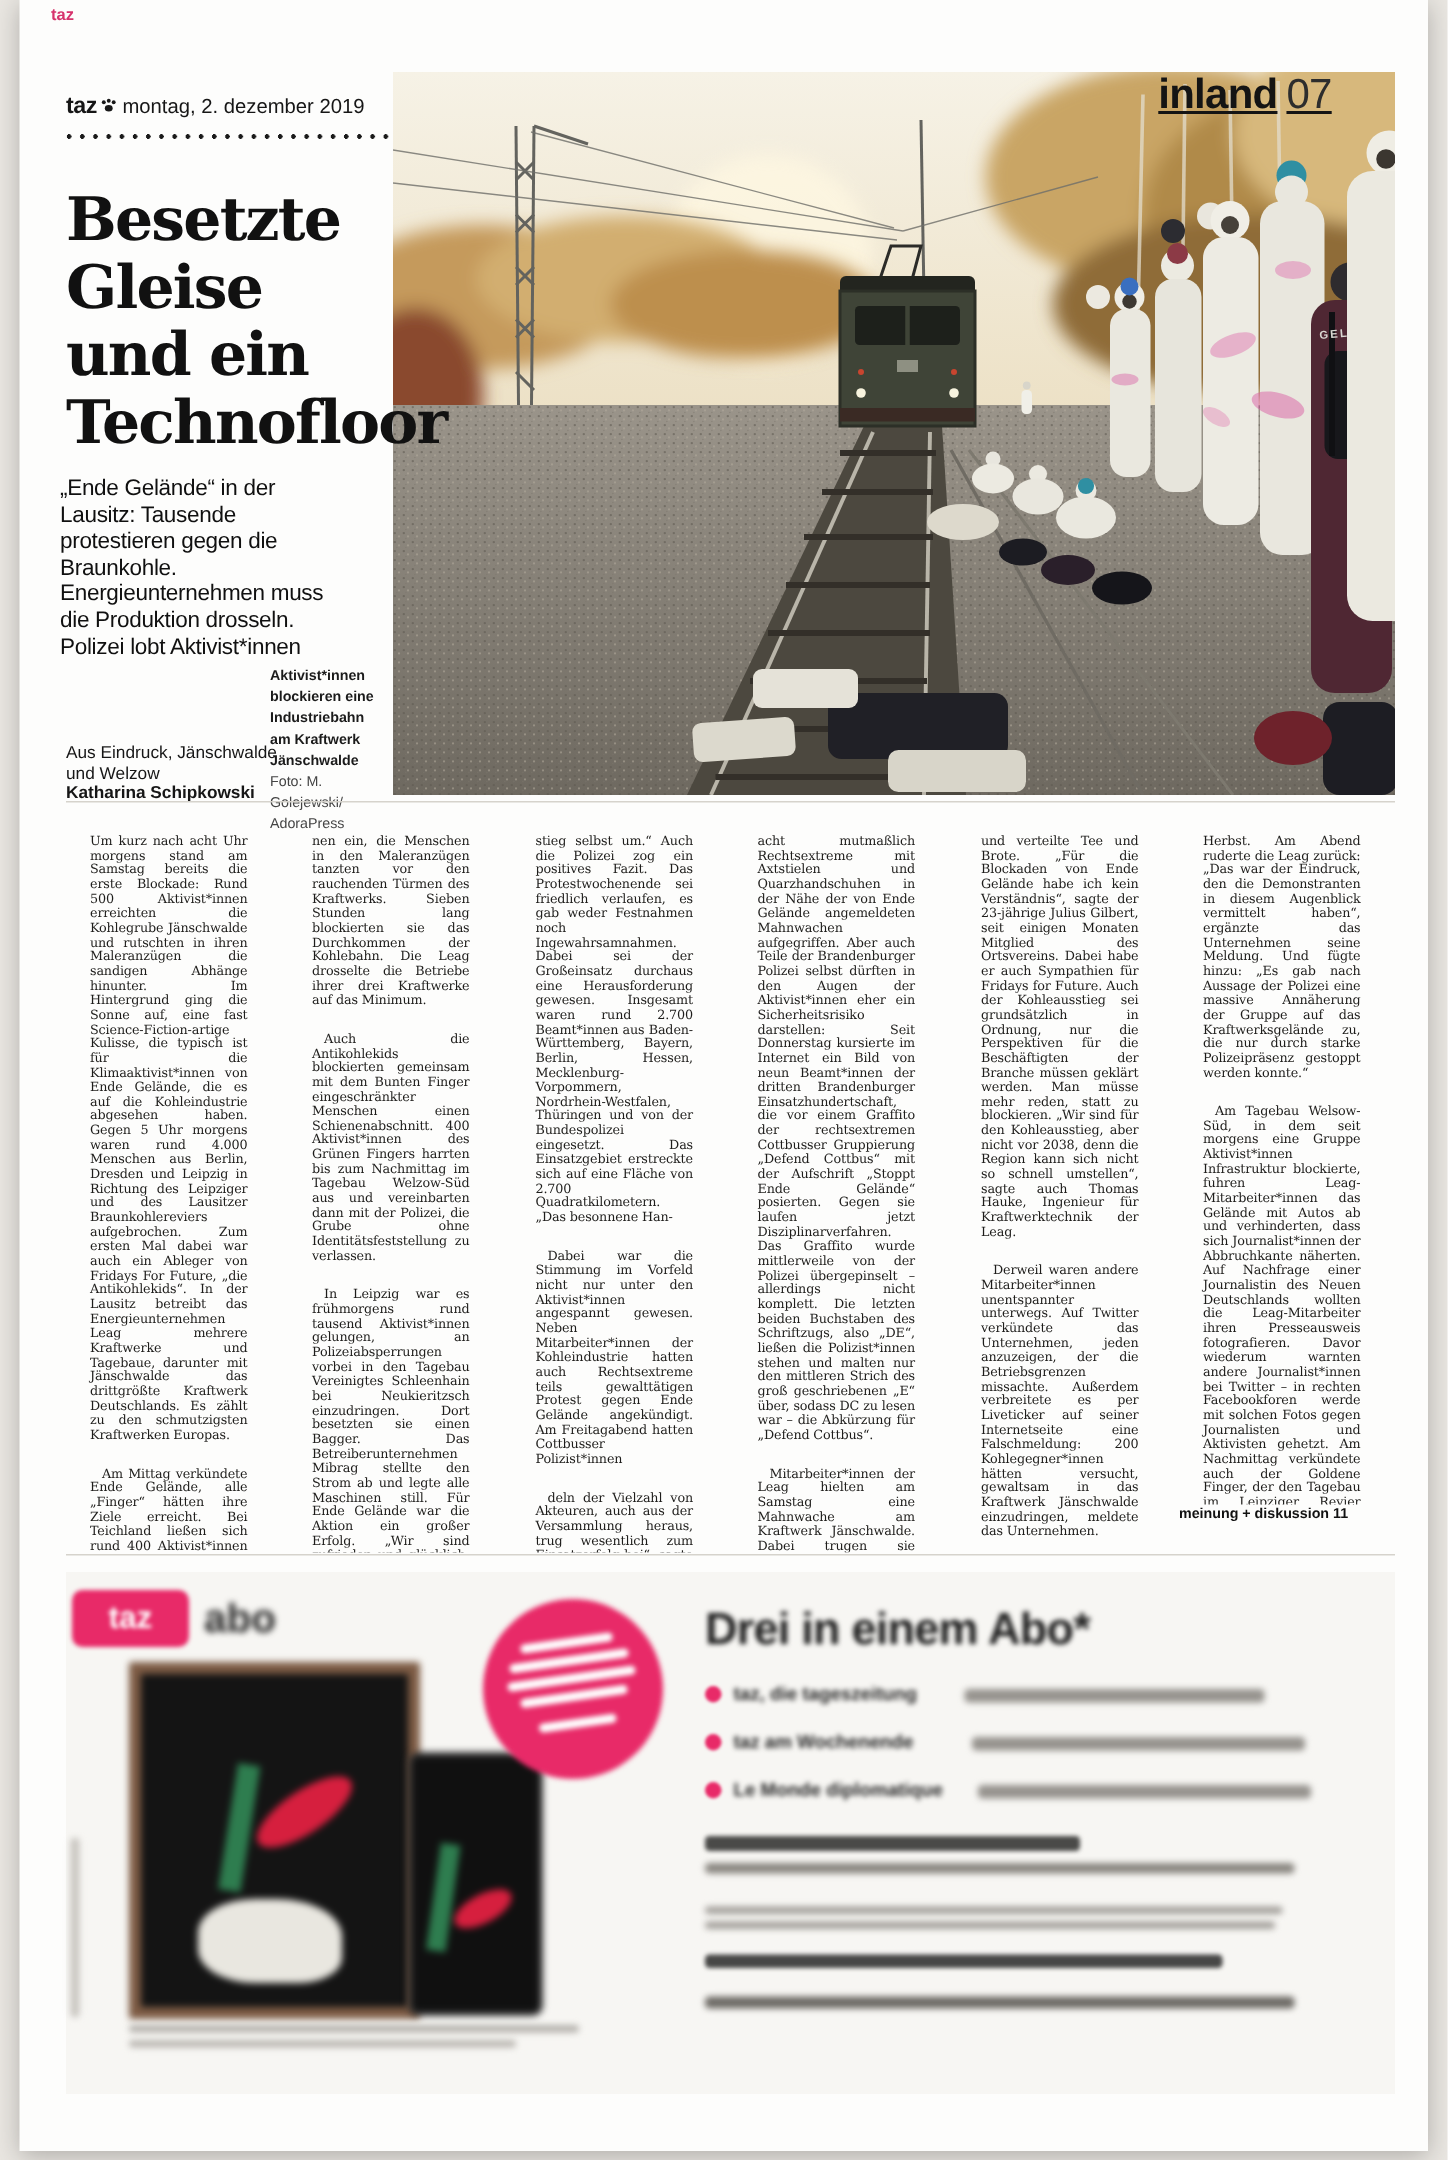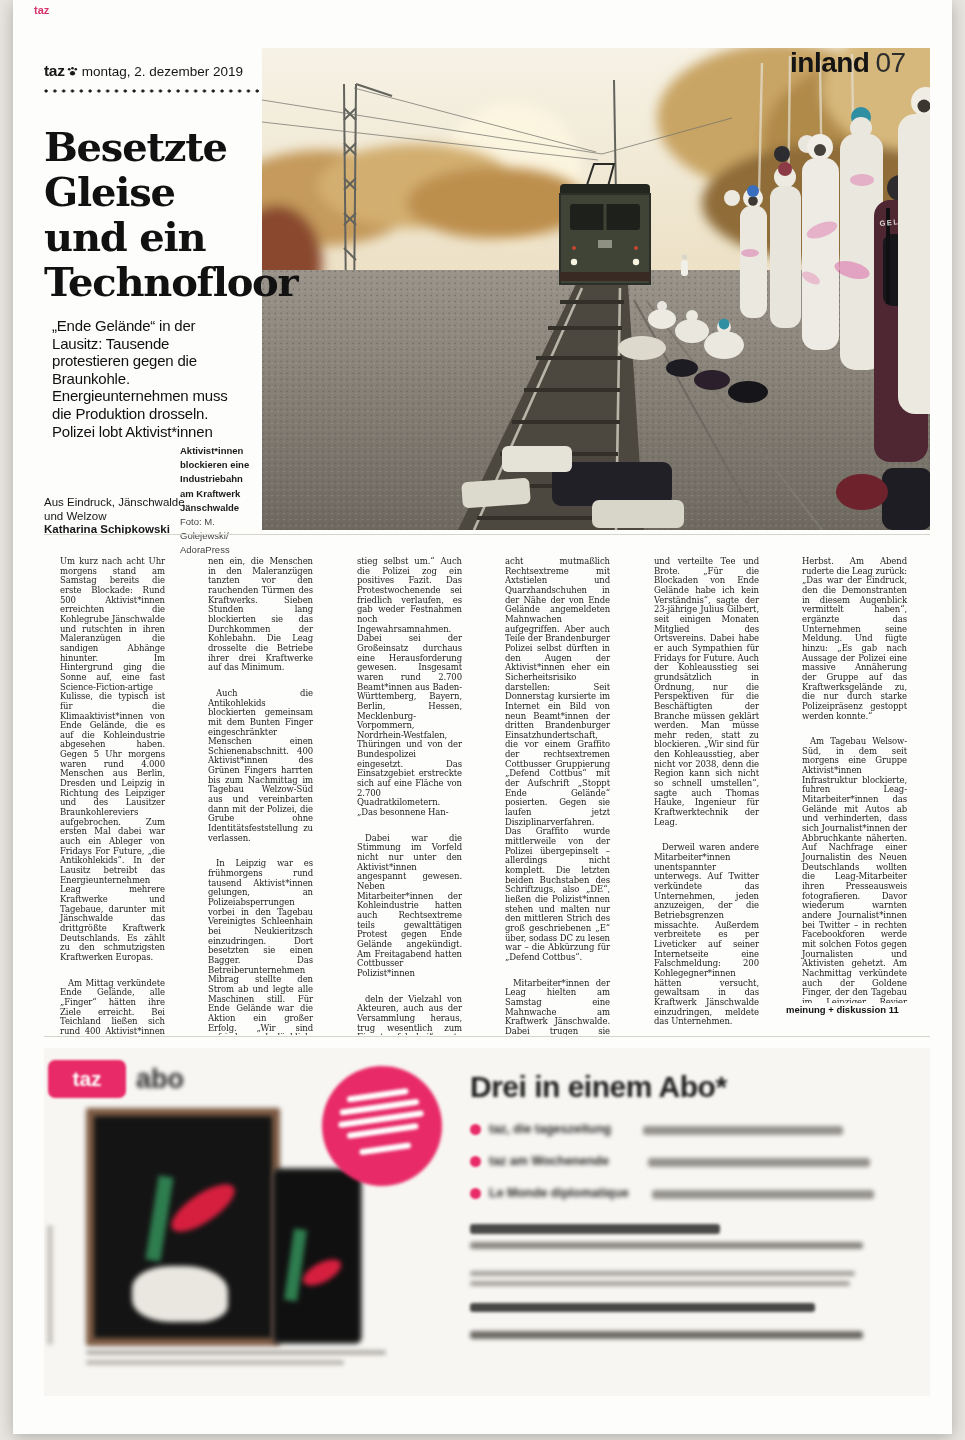--- a/index.html
+++ b/index.html
@@ -12,28 +12,28 @@
   
   .corner-brand{left:34px;top:5px;font:700 11px/11px "Liberation Sans",sans-serif;color:#d6336c;}
 
   
   .masthead{left:44px;top:63px;font:400 13.5px/16px "Liberation Sans",sans-serif;color:#161616;}
   .masthead b{font-size:15.5px;letter-spacing:-.3px;}
   .paw{display:inline-block;width:11px;height:11px;vertical-align:-1px;margin:0 4px 0 2px;}
   .dotrule{left:44px;top:88px;width:220px;height:6px;
     background-image:radial-gradient(circle at 2px 3px,#1a1a1a 1.45px,transparent 1.7px);
     background-size:8.8px 6px;background-repeat:repeat-x;}
-  .section{top:48px;left:790px;width:142px;text-align:left;color:#141414;
-    font:700 28px/30px "Liberation Sans",sans-serif;letter-spacing:-.5px;z-index:5;}
+  .section{top:48px;left:759px;width:142px;text-align:center;color:#141414;
+    font:700 28px/30px "Liberation Sans",sans-serif;letter-spacing:-.5px;z-index:5;text-decoration:underline;}
   .section .pageno{font-weight:400;color:#2d2d2d;margin-left:6px;}
 
   
   .headline{left:44px;top:124px;width:200px;font:700 40px/45px "DejaVu Serif",serif;
     letter-spacing:-1.2px;color:#111;white-space:normal;overflow:visible;z-index:6;}
-  .standfirst{left:52px;top:317px;width:197px;font:400 15px/17.6px "Liberation Sans",sans-serif;
+  .standfirst{left:40px;top:317px;width:197px;font:400 15px/17.6px "Liberation Sans",sans-serif;
     color:#101010;letter-spacing:-.2px;}
   .byline{left:44px;top:496px;width:150px;font:400 11.5px/13.6px "Liberation Sans",sans-serif;color:#161616;}
   .byline .author{font-weight:700;margin-top:44px;}
   .photocap{left:180px;top:432px;width:78px;text-align:left;
     font:700 9.5px/14.2px "Liberation Sans",sans-serif;color:#1b1b1b;margin-top:12px;}
   .photocap .credit{font-weight:400;color:#444;}
 
   
   .photo{left:262px;top:48px;width:668px;height:482px;overflow:hidden;background:#efe9da;}
 

